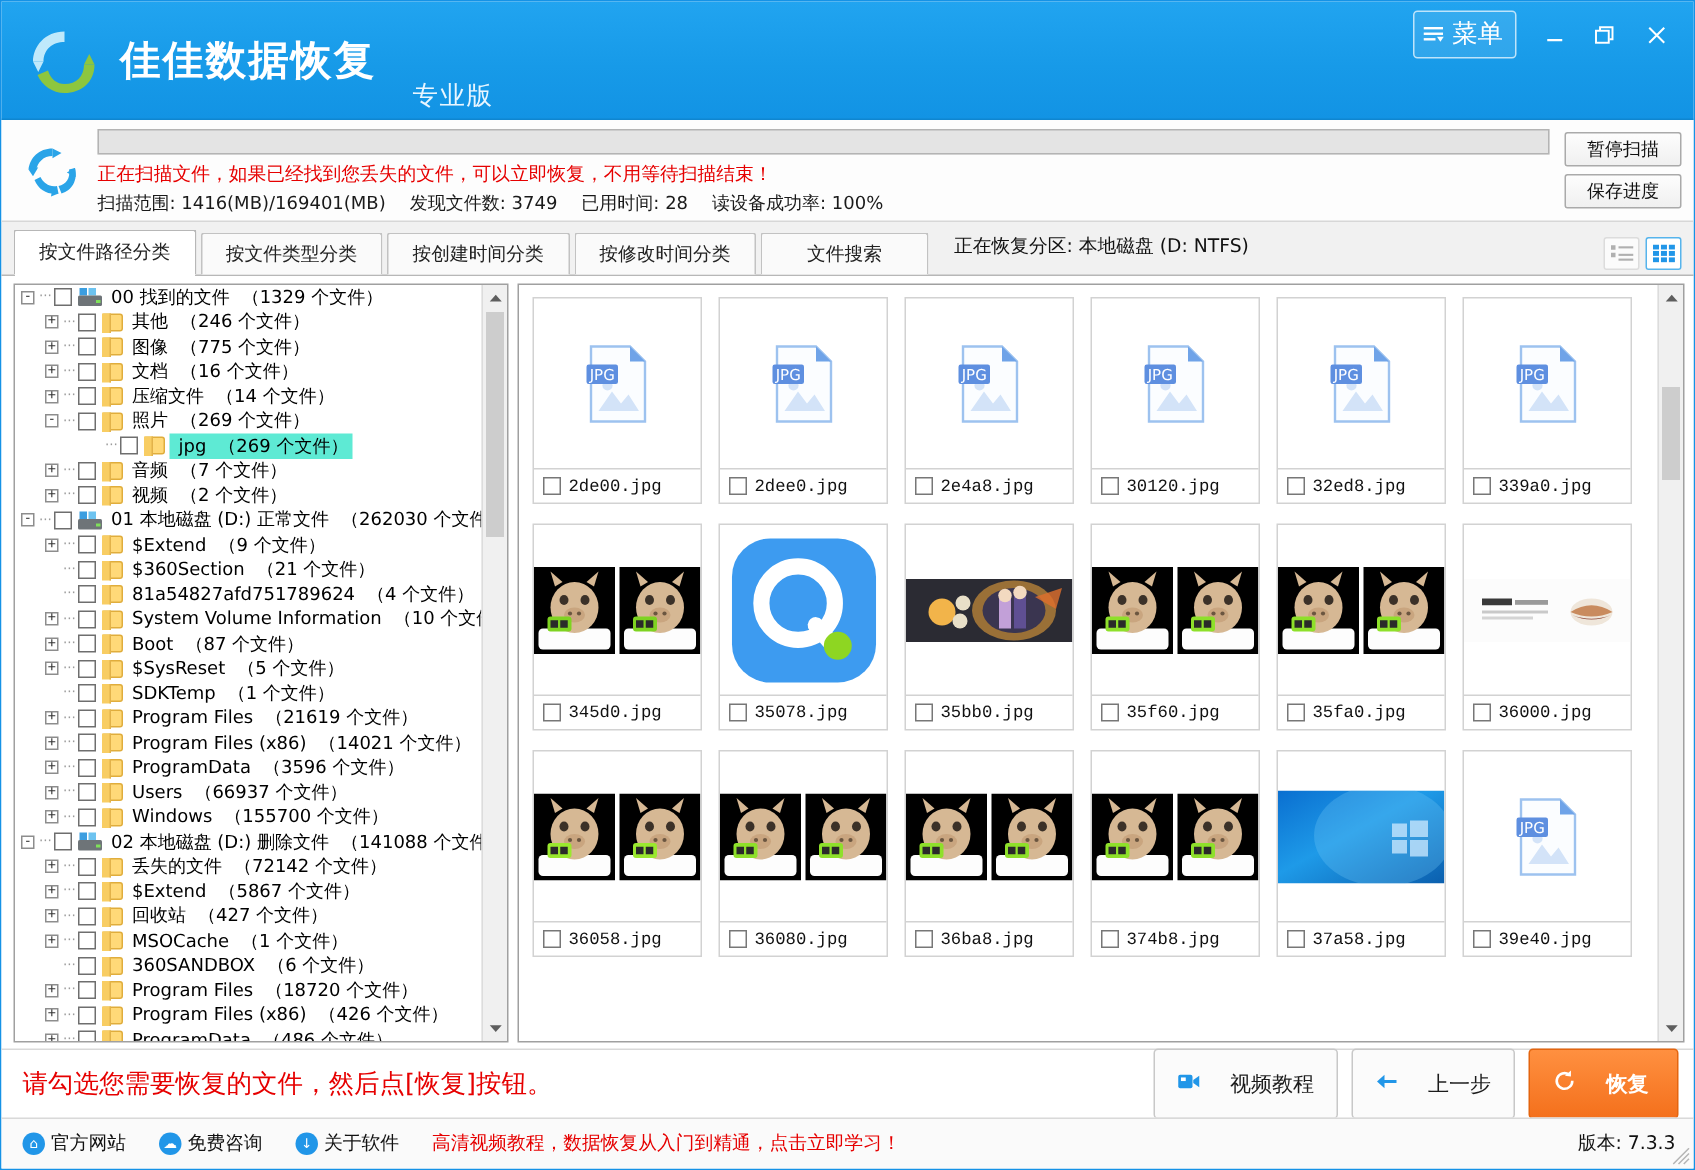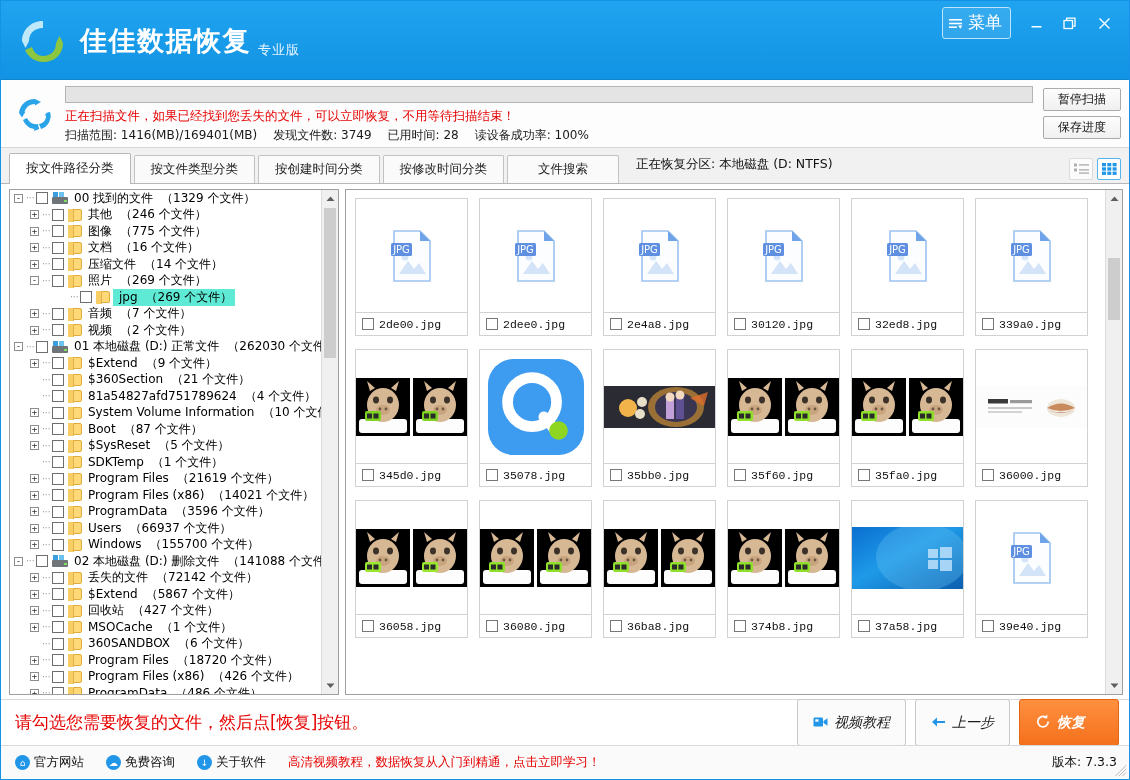--- a/index.html
+++ b/index.html
@@ -30,22 +30,22 @@
   .logo-wrap {
     position: absolute; left: 16px; top: 14px;
     display: flex; align-items: center; gap: 11px;
   }
   .logo-mark { width: 52px; height: 52px; position: relative; }
   .brand-title {
     color: #ffffff; font-size: 27px; font-weight: bold;
     letter-spacing: 1.5px; line-height: 1;
   }
   .brand-sub {
-    color: #e9f6ff; font-size: 13px; margin-left: 7px; letter-spacing: 1px;
-    position: relative; top: 4px;
+    color: #e9f6ff; font-size: 17px; margin-left: 24px; letter-spacing: 1px;
+    position: relative; top: 20px;
   }
   .win-ctrls {
     position: absolute; right: 10px; top: 6px;
     display: flex; align-items: center; gap: 4px;
   }
   .menu-btn {
     display: flex; align-items: center; gap: 5px;
     border: 1px solid #bfe4fa; border-radius: 3px;
     background: rgba(255,255,255,0.10);
     color: #fff; font-size: 17px;
@@ -217,23 +217,23 @@
   .jpgicon { width: 46px; height: 52px; position: relative; }
 
   
   .hintbar {
     position: absolute; left: 0; right: 0; bottom: 34px; height: 46px;
     background: #fff; border-top: 1px solid #d9d9d9;
     display: flex; align-items: center; padding: 0 10px 0 14px;
   }
   .hint-text { color: #e60000; font-size: 17px; flex: 1 1 auto; }
   .bbtn {
-    height: 47px; padding: 0 15px; display: flex; align-items: center; gap: 6px;
+    height: 47px; padding: 0 15px; display: flex; align-items: center; gap: 20px;
     border: 1px solid #c8c8c8; border-radius: 3px; background: #fbfbfb;
-    font-size: 14px; color: #1b1b1b; cursor: pointer; margin-left: 9px; font-style: italic;
+    font-size: 14px; color: #1b1b1b; cursor: pointer; margin-left: 9px;
   }
   .bbtn.primary {
     background: linear-gradient(180deg,#ff9040,#f4701c);
     border-color: #e4650f; color: #fff; font-weight: bold; width: 100px;
   }
 
   .statusbar {
     position: absolute; left: 0; right: 0; bottom: 0; height: 34px;
     background: #fafafa; border-top: 1px solid #d9d9d9;
     display: flex; align-items: center; padding: 0 12px 0 14px;

